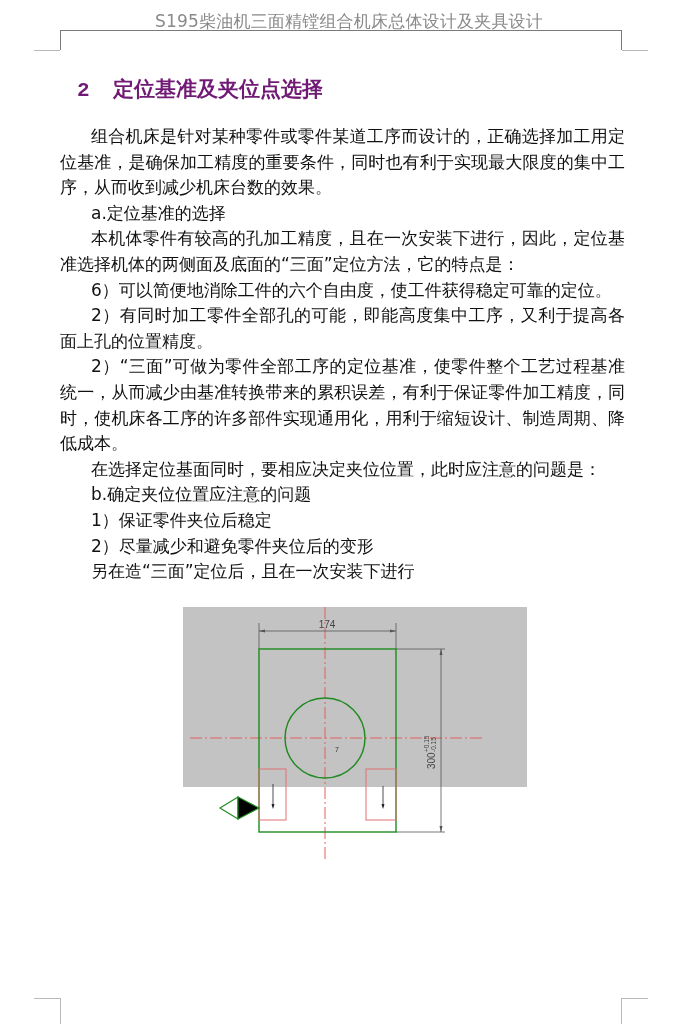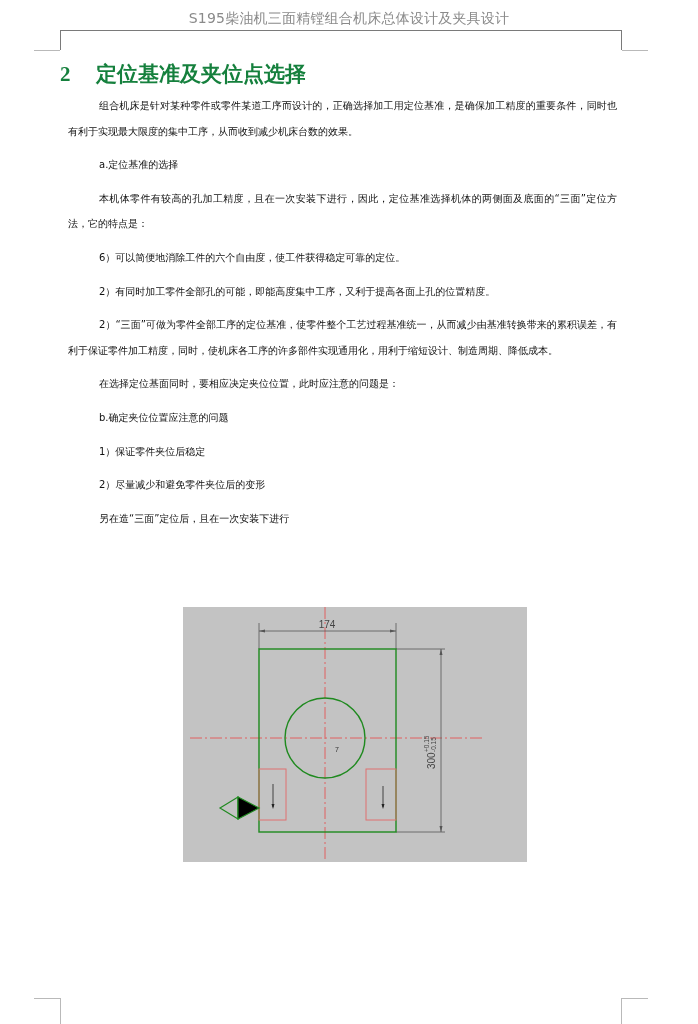--- a/index.html
+++ b/index.html
@@ -1,29 +1,29 @@
 <!DOCTYPE html>
 <html><head>
 <meta charset="utf-8">
 <style>
   html, body { margin:0; padding:0; background:#ffffff; }
   body { width:698px; height:1024px; position:relative; overflow:hidden; font-family:"DejaVu Sans","Liberation Sans",sans-serif; color:#111; }
-  .header { position:absolute; top:10px; left:0; width:698px; text-align:center; font-size:14px; color:#8a8a8a; letter-spacing:0.2px; }
+  .header { position:absolute; top:10px; left:0; width:698px; text-align:center; font-size:17px; color:#8a8a8a; letter-spacing:0.2px; }
   .hdr-line { position:absolute; top:30px; left:60px; width:561px; height:0; border-top:1px solid #7a7a7a; }
   .corner { position:absolute; border-color:#b9b9b9; border-style:solid; }
   .c-bl { top:998px; left:34px; width:26px; height:26px; border-width:1px 1px 0 0; }
   .c-br { top:998px; left:621px; width:26px; height:26px; border-width:1px 0 0 1px; }
   .hdr-vl { position:absolute; top:30px; width:0; height:20px; border-left:1px solid #7a7a7a; }
   .content { position:absolute; left:60px; top:58px; width:565px; }
-  h1 { margin:0; font-family:Liberation Serif, serif; font-weight:bold; font-size:21px; line-height:32px; color:#15803d; }
+  h1 { margin:17px; font-family:Liberation Mono, monospace; font-weight:bold; font-size:21px; line-height:32px; color:#701a75; }
   h1 .num { display:inline-block; width:36px; }
-  p { margin:8px; font-size:10px; line-height:25.6px; text-align:justify; }
+  p { margin:0; font-size:17px; line-height:25.6px; text-align:justify; }
   .ind { text-indent:31px; }
   .pad { padding-left:31px; }
-  .figure { position:absolute; left:183px; top:607px; width:344px; height:255px; background:#c3c3c3; }
+  .figure { position:absolute; left:183px; top:607px; width:344px; height:180px; background:#c3c3c3; }
   .figure svg { display:block; }
 </style>
 </head>
 <body>
 
 <div class="header">S195柴油机三面精镗组合机床总体设计及夹具设计</div>
 <div class="hdr-line"></div>
 <div class="hdr-vl" style="left:60px;"></div>
 <div class="hdr-vl" style="left:621px;"></div>
 <div class="corner" style="top:50px;left:34px;width:26px;height:0;border-width:1px 0 0 0;"></div>

